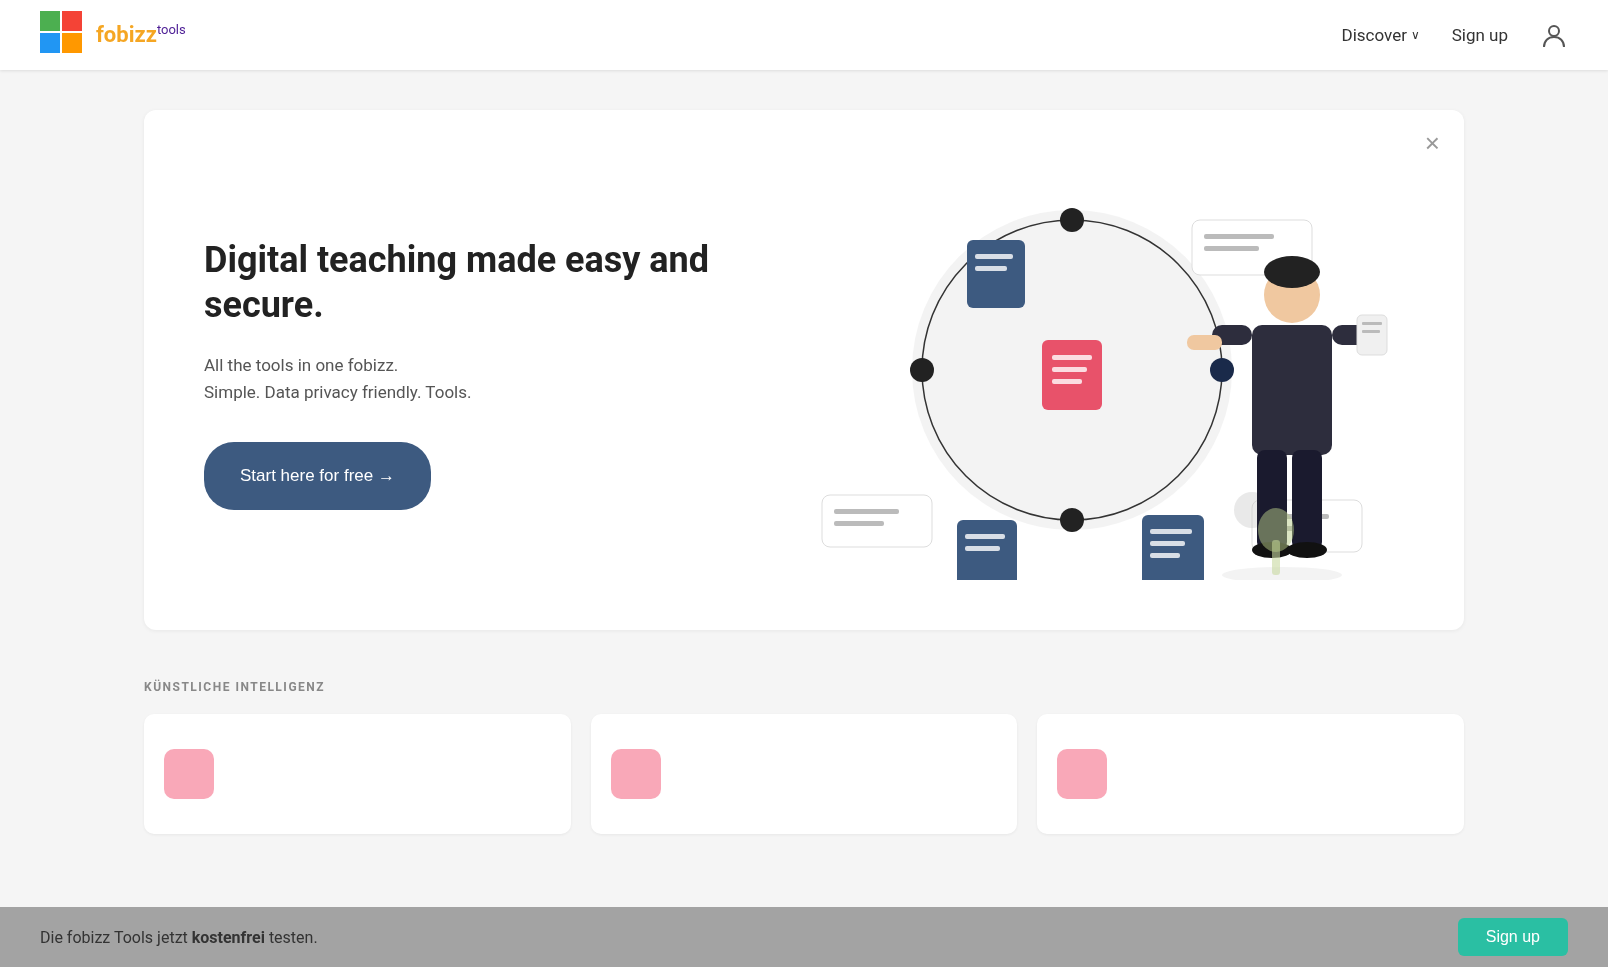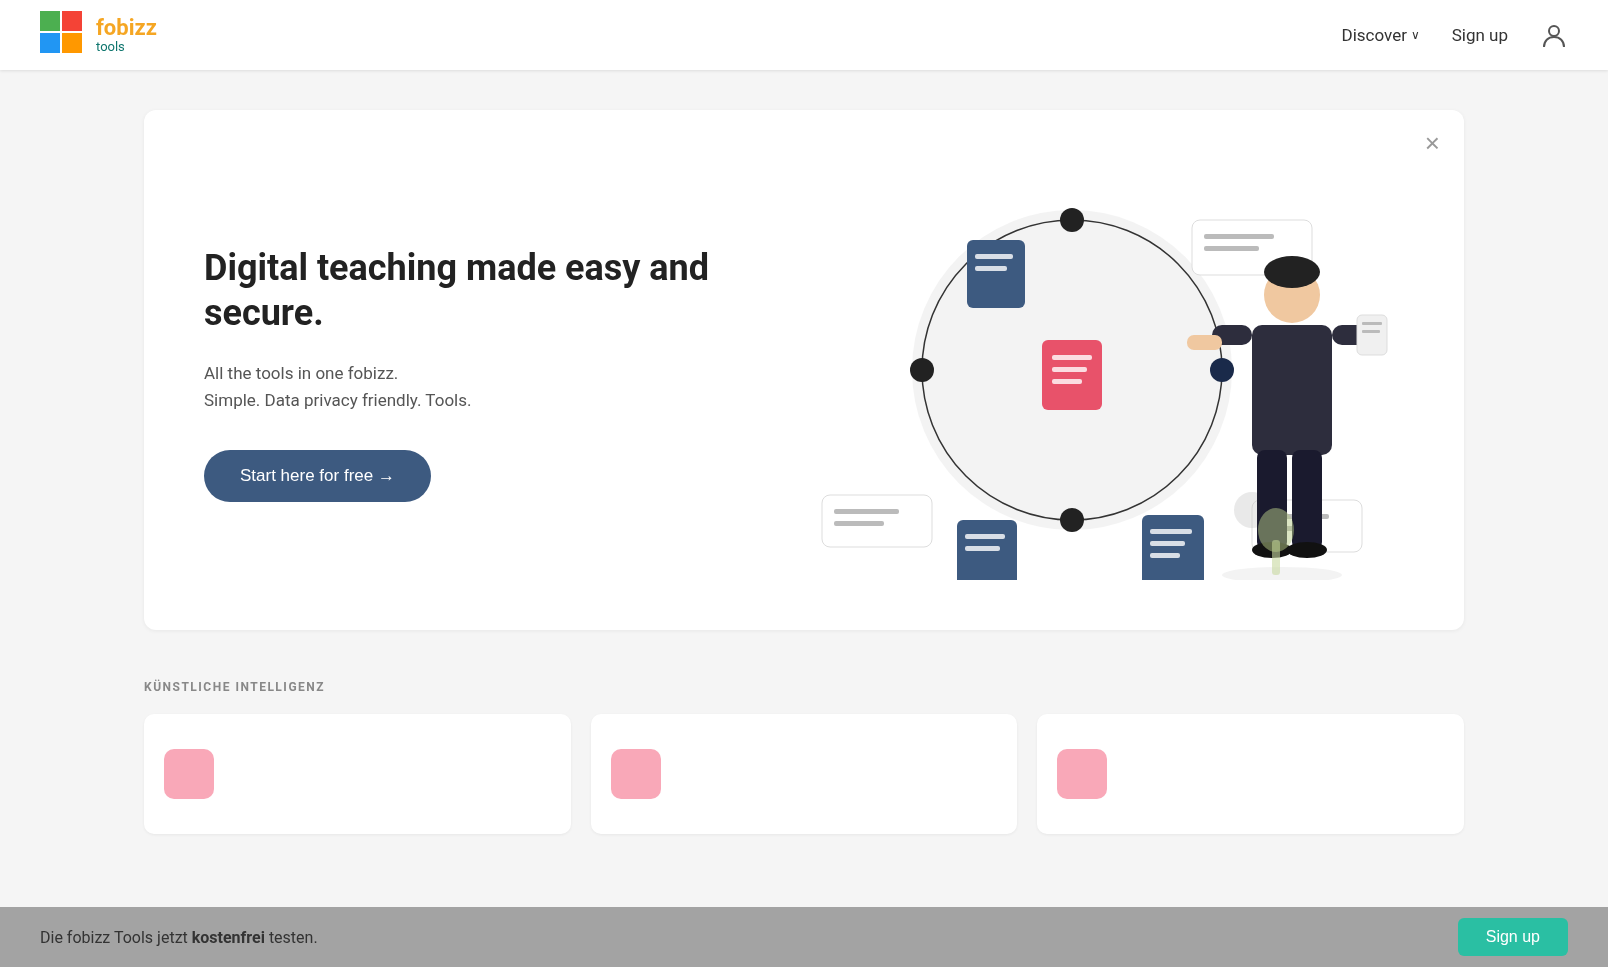--- a/index.html
+++ b/index.html
@@ -21,31 +21,31 @@
       display: flex;
       align-items: center;
       gap: 8px;
     }
     .logo-icon {
       width: 48px;
       height: 48px;
     }
     .logo-text {
       display: flex;
-      flex-direction: column;
+      flex-direction: row;
       line-height: 1.1;
     }
     .logo-name {
       font-size: 22px;
       font-weight: 700;
       color: #f5a623;
     }
     .logo-sub {
       font-size: 13px;
-      color: #0f766e;
+      color: #4c1d95;
     }
     .nav-right {
       display: flex;
       align-items: center;
       gap: 32px;
     }
     .nav-discover {
       font-size: 17px;
       color: #333;
       cursor: pointer;
@@ -108,21 +108,21 @@
       font-size: 17px;
       color: #555;
       line-height: 1.6;
       margin-bottom: 36px;
     }
     .hero-cta {
       background: #3d5a80;
       color: #fff;
       border: none;
       border-radius: 30px;
-      padding: 16px 36px;
+      padding: 24px 36px;
       font-size: 17px;
       cursor: pointer;
       display: inline-flex;
       align-items: center;
       gap: 10px;
     }
 
     .hero-illustration {
       flex: 0 0 52%;
       height: 420px;

